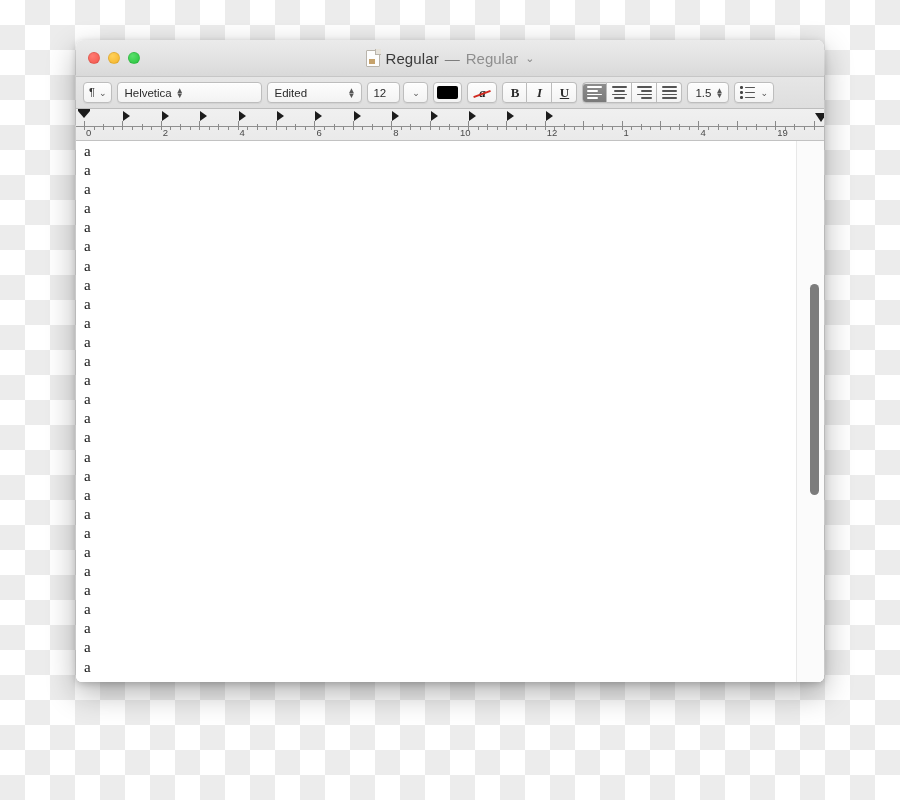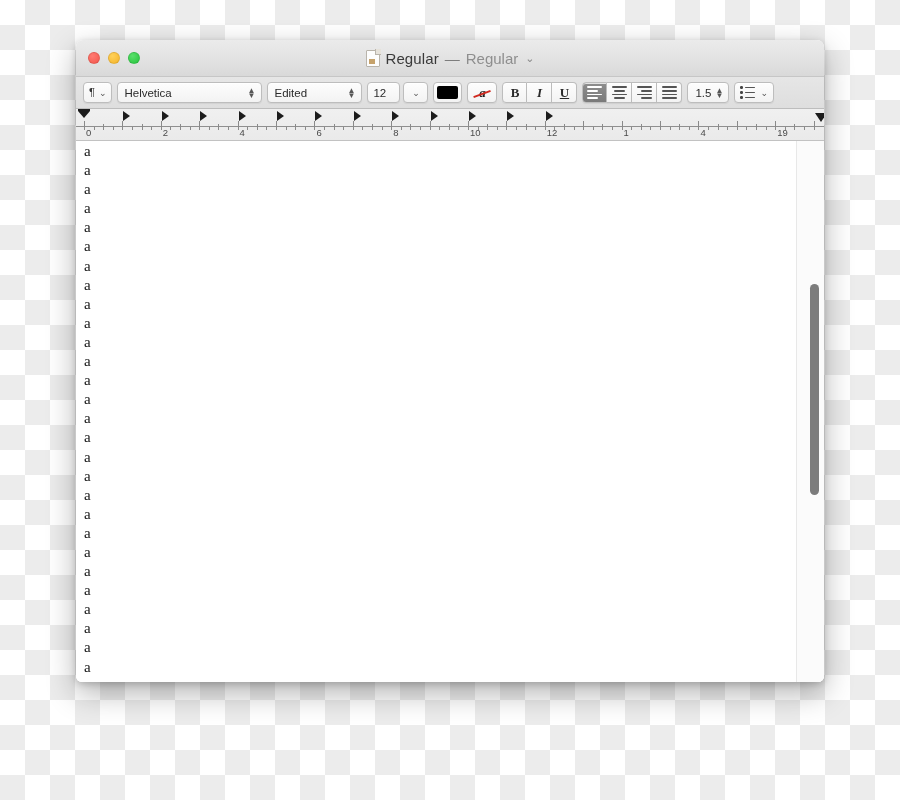--- a/index.html
+++ b/index.html
@@ -73,21 +73,21 @@
     border:1px solid #bdbdbd; border-radius:4px;
     height:21px; display:flex; align-items:center;
     box-shadow:0 1px 0 rgba(255,255,255,.75) inset, 0 1px 1px rgba(0,0,0,.06);
     font-size:11.5px; color:#2b2b2b;
   }
   .para-btn { padding:0 5px; gap:4px; }
   .pilcrow { font-size:11px; color:#333; line-height:1; }
   .chev-sm { font-size:9px; color:#555; }
   .stepper { display:flex; flex-direction:column; line-height:5px; font-size:8px; color:#555; margin-left:4px; }
 
-  .font-field  { width:145px; padding:0 6px; justify-content:space-between; }
+  .font-field  { width:145px; padding:0 6px; justify-content:flex-start; }
   .style-field { width:95px;  padding:0 6px; justify-content:space-between; }
   .size-field  { width:33px;  padding:0 5px; }
   .size-drop   { width:25px; justify-content:center; }
   .size-group  { display:flex; gap:3px; }
 
   .color-btn { width:29px; justify-content:center; padding:0; }
   .color-sw  { width:21px; height:13px; background:#000; border-radius:2px; }
 
   .strike-btn { width:30px; justify-content:center; position:relative; }
   .strike-a { font-family:"Liberation Serif", serif; font-style:italic; font-weight:bold;
@@ -367,21 +367,21 @@
           <div class="tick mid" style="left: 718.4px;"></div>
           <div class="tick minor" style="left: 728px;"></div>
           <div class="tick major" style="left: 737.6px;"></div>
         </div>
       <div id="ruler-nums">
           <div class="rnum" style="left: 10px;">0</div>
           <div class="rnum" style="left: 86.8px;">2</div>
           <div class="rnum" style="left: 163.6px;">4</div>
           <div class="rnum" style="left: 240.4px;">6</div>
           <div class="rnum" style="left: 317.2px;">8</div>
-          <div class="rnum" style="left: 394px;">10</div>
+          <div class="rnum" style="left: 384px;">10</div>
           <div class="rnum" style="left: 470.8px;">12</div>
           <div class="rnum" style="left: 547.6px;">1</div>
           <div class="rnum" style="left: 624.4px;">4</div>
           <div class="rnum" style="left: 701.2px;">19</div>
         </div>
       <div id="ruler-tabs">
           <div class="tabmark" style="left: 47.4px;"></div>
           <div class="tabmark" style="left: 85.8px;"></div>
           <div class="tabmark" style="left: 124.2px;"></div>
           <div class="tabmark" style="left: 162.6px;"></div>

